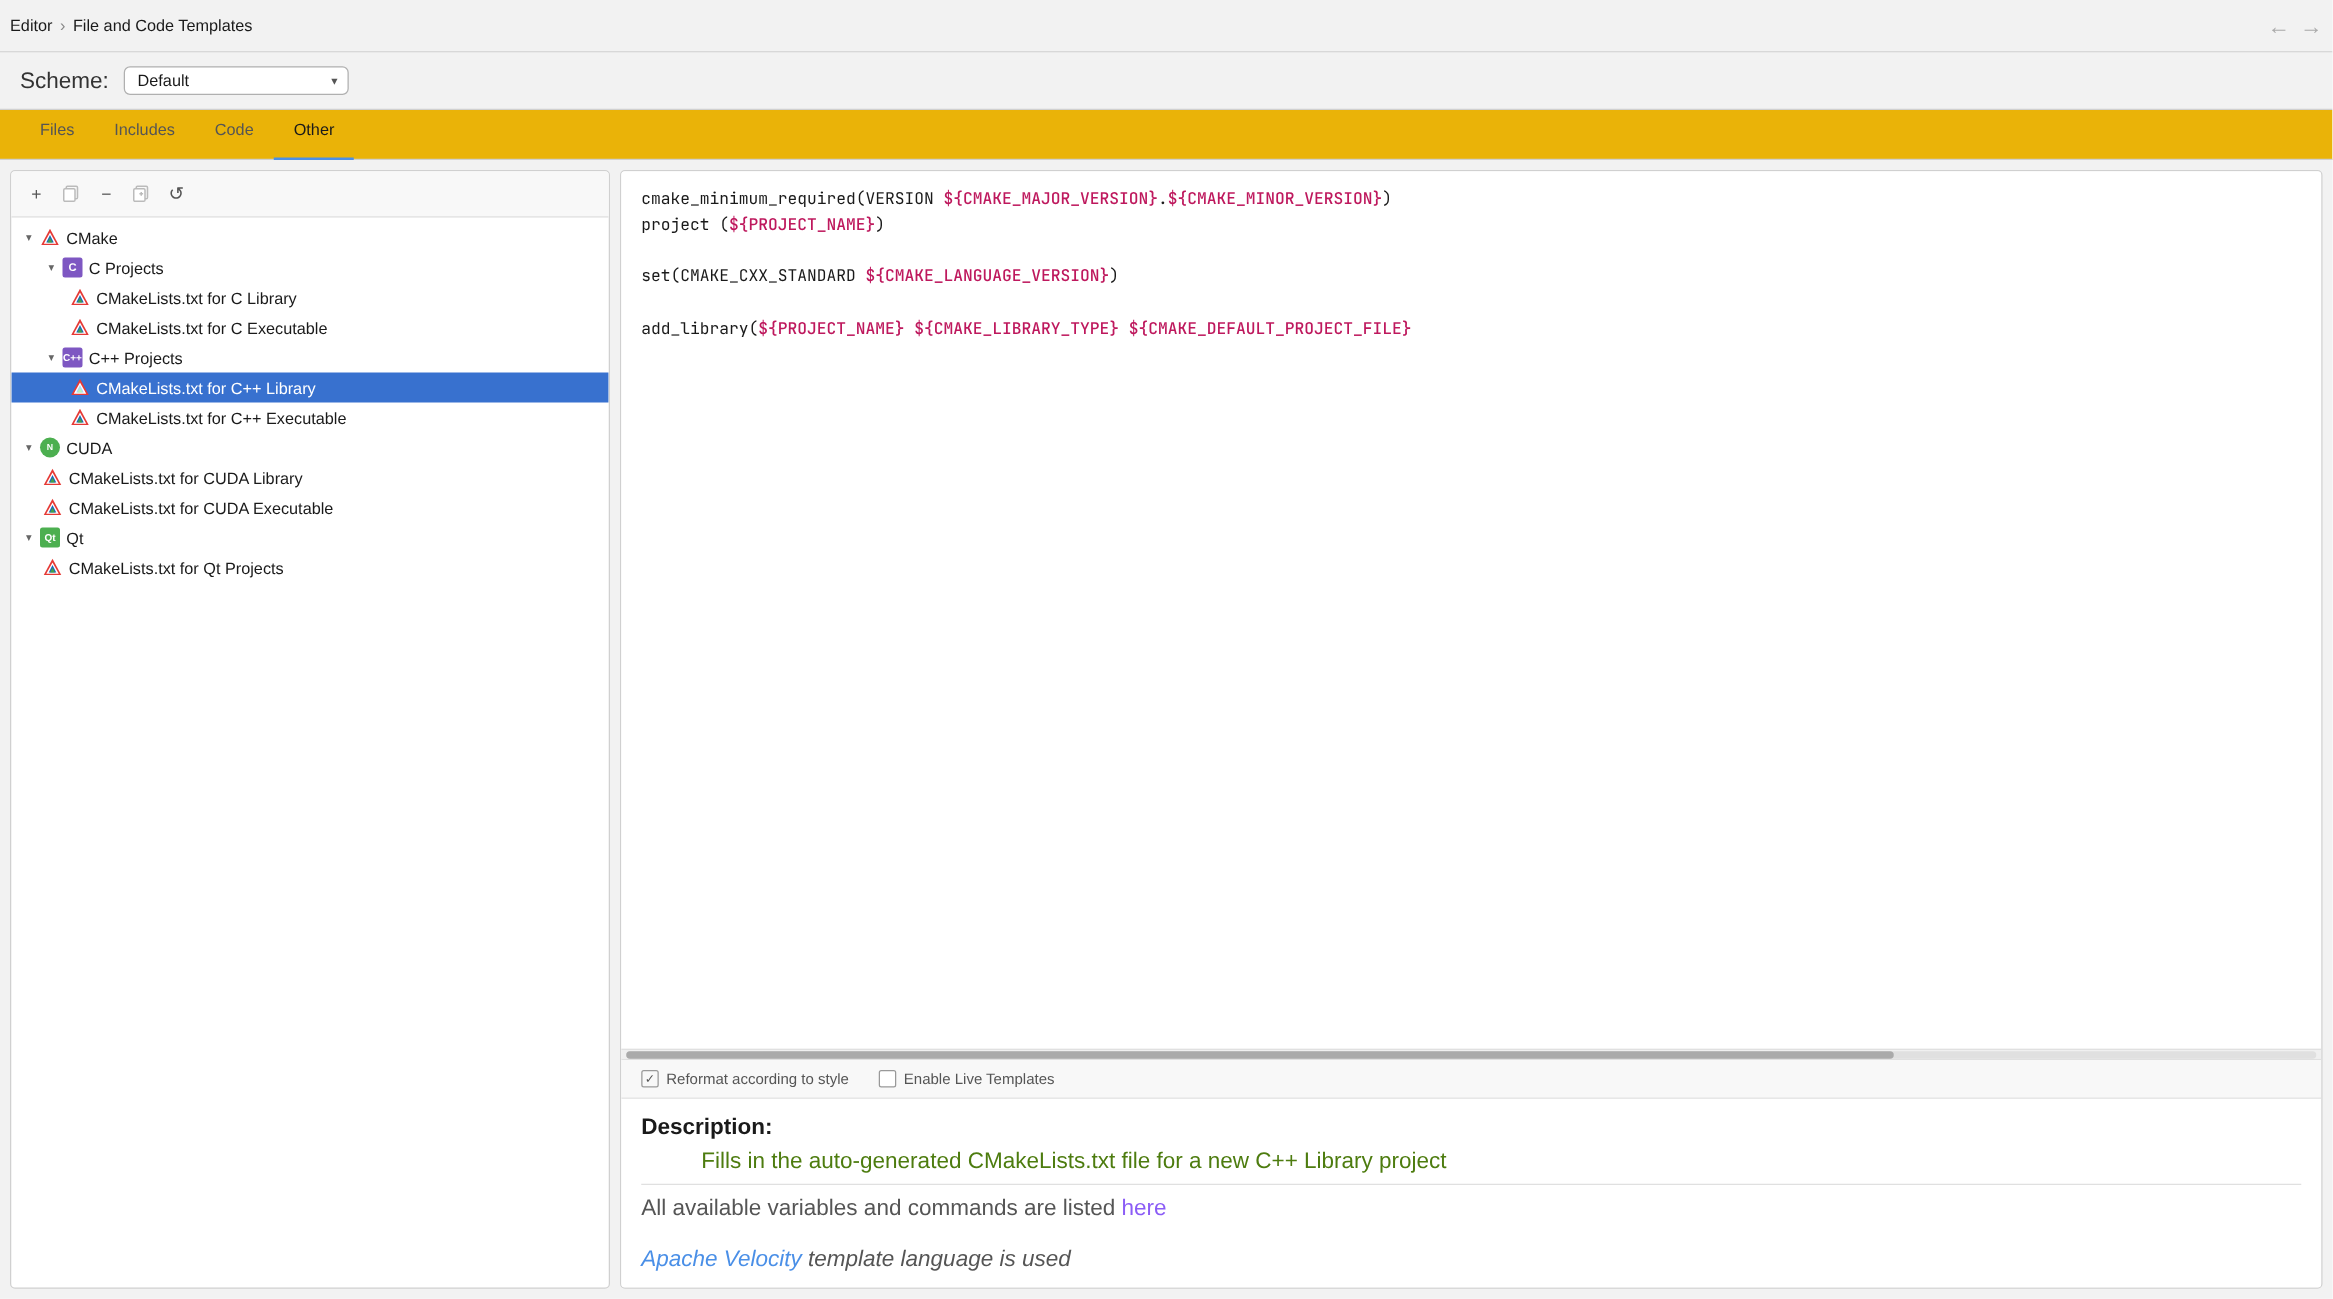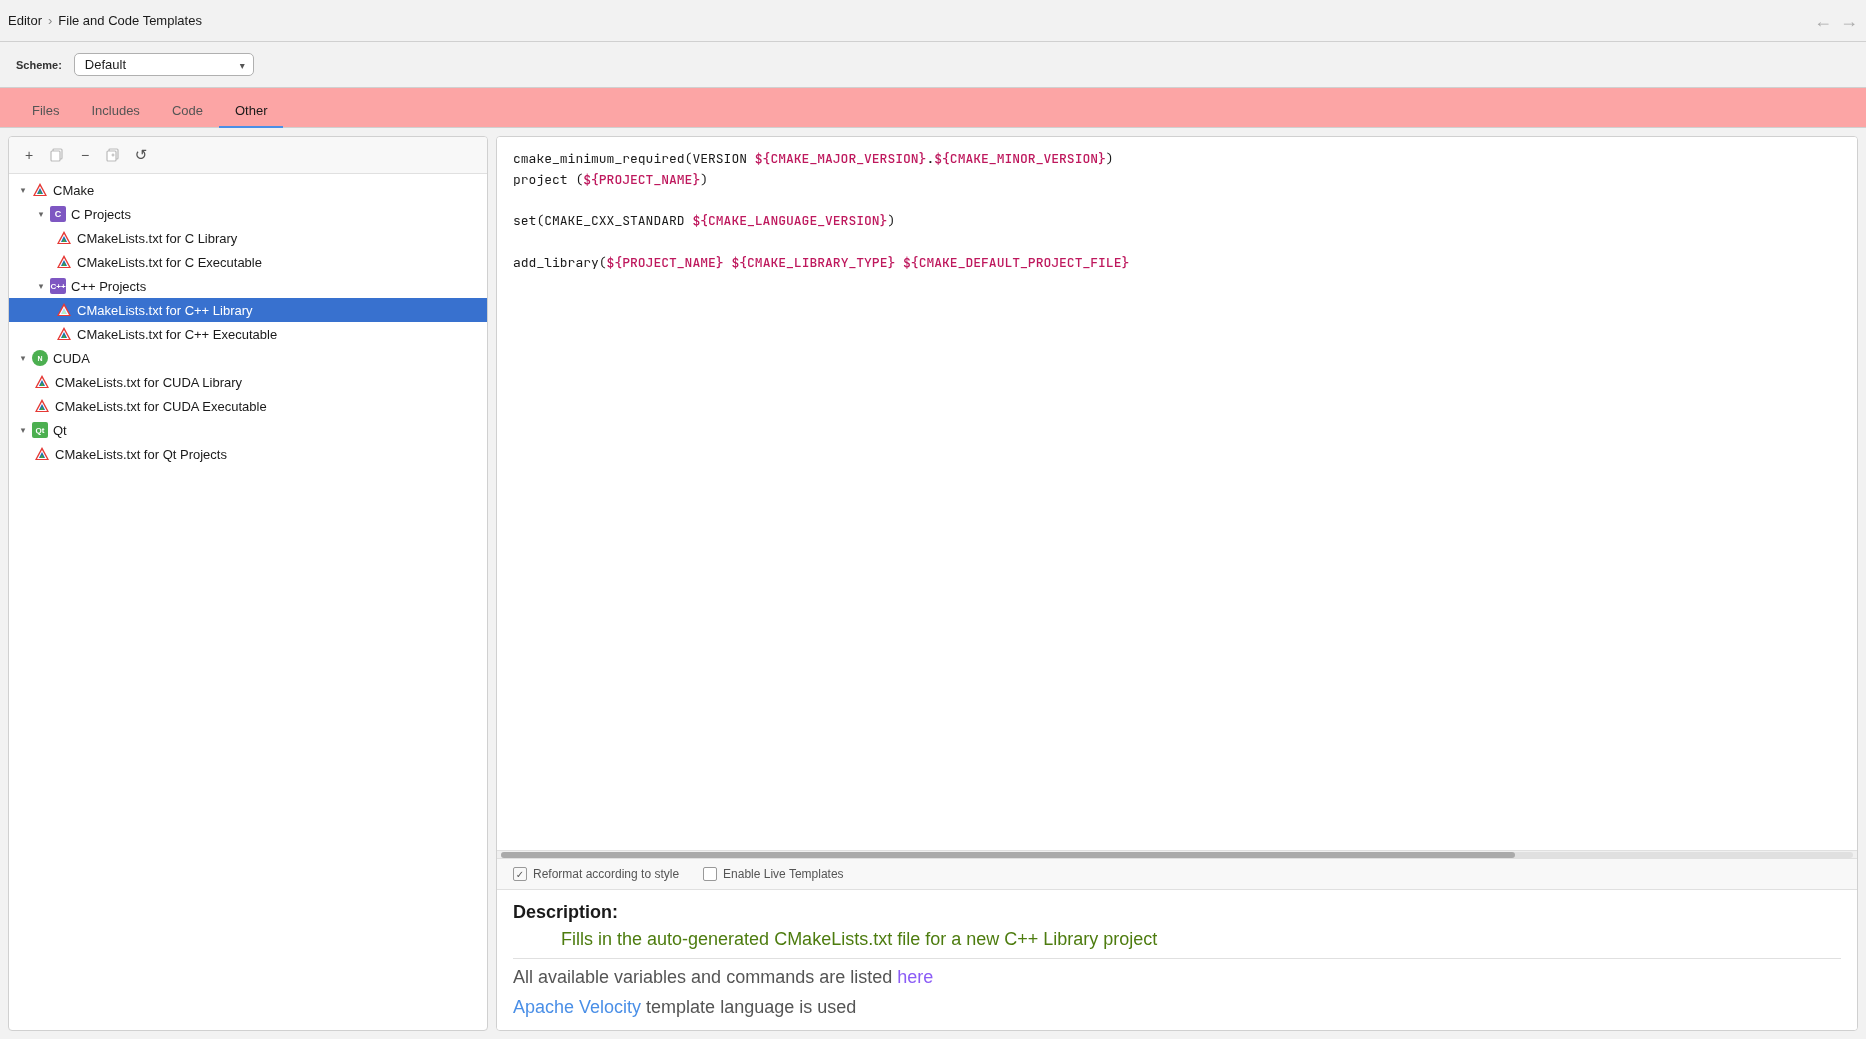--- a/index.html
+++ b/index.html
@@ -51,23 +51,22 @@
     .scheme-row {
       display: flex;
       align-items: center;
       padding: 10px 16px;
       background: #f2f2f2;
       border-bottom: 1px solid #d0d0d0;
       gap: 12px;
       height: 46px;
     }
     .scheme-label {
-      font-size: 11px;
+      font-size: 18px;
       color: #333;
-      font-weight: bold;
     }
     .scheme-select {
       display: flex;
       align-items: center;
       border: 1px solid #b0b0b0;
       border-radius: 5px;
       background: white;
       padding: 3px 28px 3px 10px;
       font-size: 13px;
       position: relative;
@@ -79,23 +78,22 @@
       right: 8px;
       top: 50%;
       transform: translateY(-50%);
       font-size: 10px;
       color: #555;
     }
 
     
     .tabs-row {
       display: flex;
-      align-items: flex-end;
       padding: 0 16px;
-      background: #fca5a5;
+      background: #eab308;
       border-bottom: 1px solid #d0d0d0;
       height: 40px;
     }
     .tab {
       padding: 8px 16px;
       font-size: 13px;
       cursor: pointer;
       color: #555;
       border-bottom: 2px solid transparent;
       margin-bottom: -1px;
@@ -359,22 +357,23 @@
       color: #555;
     }
     .desc-link {
       color: #8b5cf6;
       text-decoration: none;
     }
     .desc-velocity {
       color: #4a8fe7;
     }
     .desc-bottom {
-      margin-top: 9px;
+      margin-top: 20px;
       color: #555;
+      font-style: italic;
     }
     .desc-separator {
       border: none;
       border-top: 1px solid #e0e0e0;
       margin: 8px 0;
     }
   </style>
 </head>
 <body>
 

